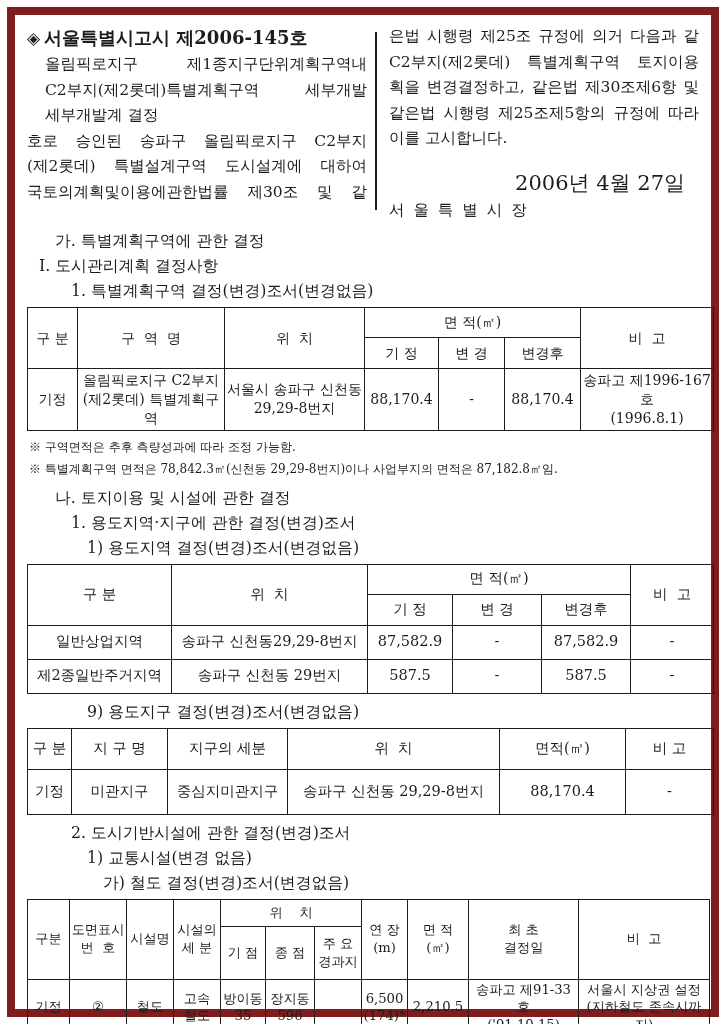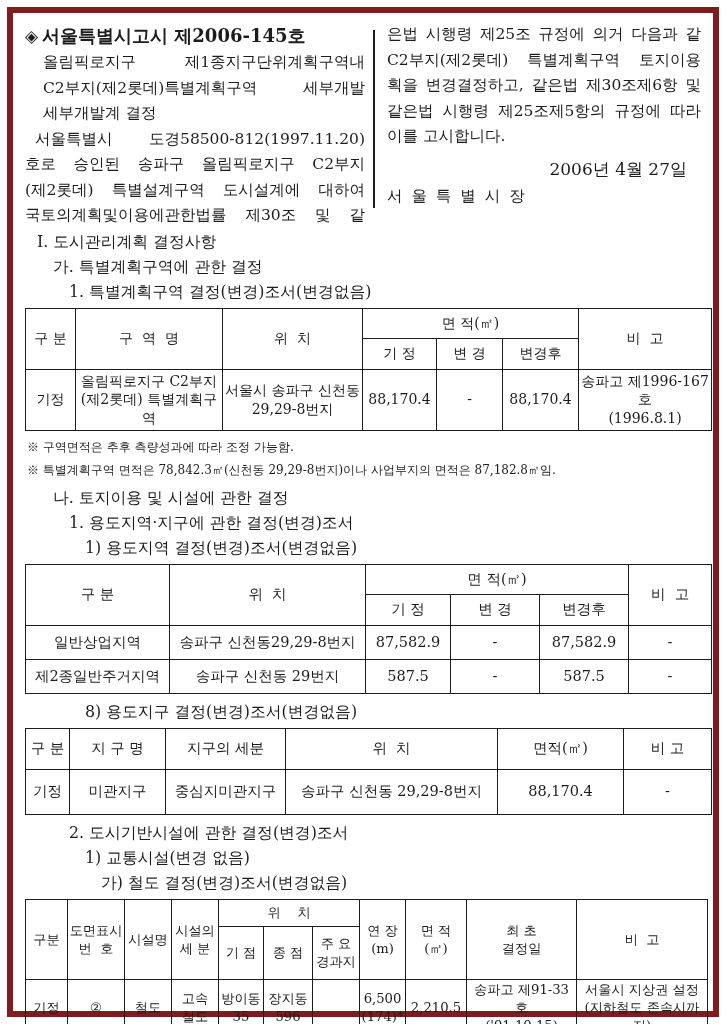--- a/index.html
+++ b/index.html
@@ -1,33 +1,33 @@
 <!DOCTYPE html>
 <html><head>
 <meta charset="utf-8">
 <style>
   html,body{margin:0;padding:0;background:#e8e8e8;}
   .canvas{position:relative;width:726px;height:1024px;background:#ffffff;
     font-family:"DejaVu Serif","Liberation Serif",serif;color:#1c1c1c;overflow:hidden;}
-  .page{position:absolute;left:7px;top:7px;right:7px;bottom:7px;border:6px solid #7f1d1d;
+  .page{position:absolute;left:7px;top:7px;right:7px;bottom:7px;border:8px solid #7f1d1d;
     padding:9px 12px 6px 12px;box-sizing:border-box;background:#fff;}
 
   
   .top-cols{display:flex;align-items:stretch;min-height:204px;}
   .col{box-sizing:border-box;}
   .col.left{width:348px;padding-right:8px;}
   .vdivider{width:2px;background:#1c1c1c;margin-top:8px;height:178px;flex:none;}
   .col.right{flex:1;padding-left:12px;}
   .line{font-size:15.5px;line-height:25.5px;text-align:justify;text-align-last:justify;white-space:pre-wrap;}
   .line.short{text-align:left;text-align-last:left;}
   .title-line{font-size:18px;font-weight:bold;line-height:28px;white-space:nowrap;}
   .title-line .diamond{font-size:17px;margin-right:4px;}
   .ind1{padding-left:18px;}
   .ind2{padding-left:10px;}
-  .date-line{font-size:17px;line-height:27px;text-align:right;padding-right:14px;margin-top:6px;}
+  .date-line{font-size:21px;line-height:27px;text-align:right;padding-right:14px;margin-top:18px;}
   .signer-line{font-size:15.5px;line-height:26px;text-align:left;padding-right:10px;letter-spacing:2px;}
 
   
   .hd{font-size:15.8px;line-height:25px;white-space:pre-wrap;}
   .hd.lv0{padding-left:12px;}
   .hd.lva{padding-left:28px;}
   .hd.lv1{padding-left:44px;}
   .hd.lvp{padding-left:60px;}
   .hd.lvg{padding-left:76px;}
 
@@ -55,39 +55,38 @@
 
 <div class="canvas">
   <div class="page">
 
     <div class="top-cols">
       <div class="col left">
         <div class="title-line"><span class="diamond">◈</span><span>서울특별시고시 제2006-145호</span></div>
         <div class="line ind1">올림픽로지구 제1종지구단위계획구역내</div>
         <div class="line ind1">C2부지(제2롯데)특별계획구역 세부개발</div>
         <div class="line ind1 short">세부개발계 결정</div>
-        <div class="line ind2">서울특별시 도경58500-812(1997.11.20)</div>
         <div class="line">호로 승인된 송파구 올림픽로지구 C2부지</div>
         <div class="line">(제2롯데) 특별설계구역 도시설계에 대하여</div>
         <div class="line">국토의계획및이용에관한법률 제30조 및 같</div>
       </div>
       <div class="vdivider"></div>
       <div class="col right">
         <div class="line">은법 시행령 제25조 규정에 의거 다음과 같</div>
         <div class="line">C2부지(제2롯데) 특별계획구역 토지이용</div>
         <div class="line">획을 변경결정하고, 같은법 제30조제6항 및</div>
         <div class="line">같은법 시행령 제25조제5항의 규정에 따라</div>
         <div class="line short">이를 고시합니다.</div>
         <div class="date-line">2006년 4월 27일</div>
         <div class="signer-line">서 울 특 별 시 장</div>
       </div>
     </div>
 
+    <div class="hd lva">가. 특별계획구역에 관한 결정</div>
     <div class="hd lv0">Ⅰ. 도시관리계획 결정사항</div>
-    <div class="hd lva">가. 특별계획구역에 관한 결정</div>
     <div class="hd lv1">1. 특별계획구역 결정(변경)조서(변경없음)</div>
 
     <table class="t t1">
       <colgroup>
           <col style="width:50px">
           <col style="width:147px">
           <col style="width:140px">
           <col style="width:74px">
           <col style="width:66px">
           <col style="width:76px">
@@ -163,21 +162,21 @@
         <td>제2종일반주거지역</td>
         <td>송파구 신천동 29번지</td>
         <td>587.5</td>
         <td>-</td>
         <td>587.5</td>
         <td>-</td>
       </tr>
     </tbody>
       </table>
 
-    <div class="hd lvp">8) 용도지구 결정(변경)조서(변경없음)</div>
+    <div class="hd lvp">9) 용도지구 결정(변경)조서(변경없음)</div>
 
     <table class="t t3">
       <colgroup>
           <col style="width:44px">
           <col style="width:96px">
           <col style="width:120px">
           <col style="width:212px">
           <col style="width:126px">
           <col style="width:88px">
         </colgroup>

